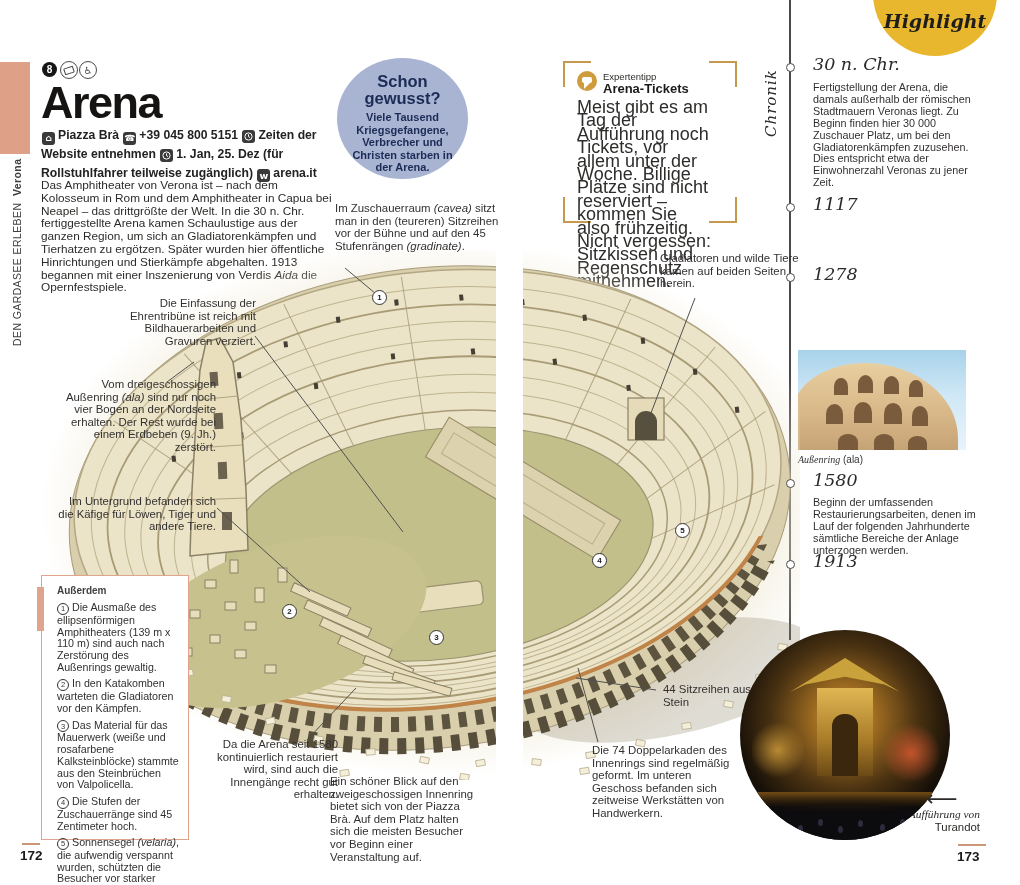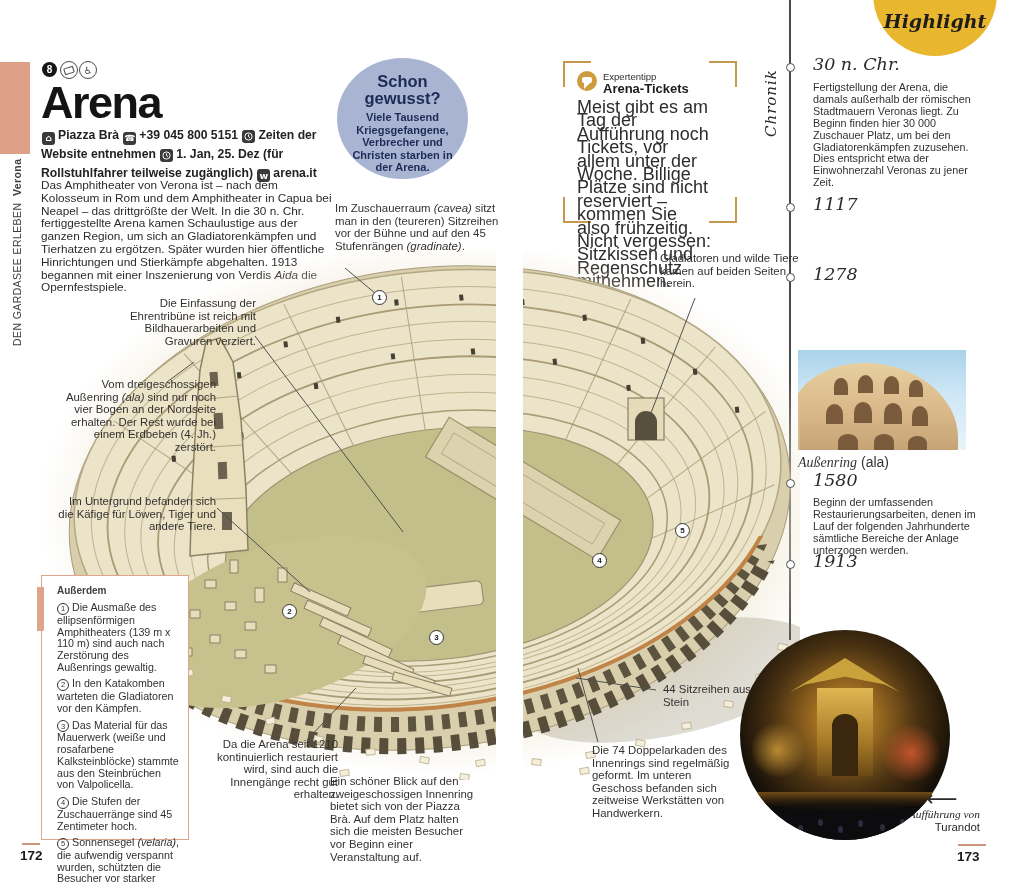--- a/index.html
+++ b/index.html
@@ -96,21 +96,21 @@
              color:#1e1d1b;margin-bottom:24px;}
   .node{width:7px;height:7px;border-radius:50%;background:#fff;border:1.5px solid #4a4a4a;z-index:3;}
   .tl-head{left:813px;font-family:"DejaVu Serif",serif;font-style:italic;font-size:17.5px;color:#2b2a28;}
   .tl-body{left:813px;width:172px;font-size:10.8px;line-height:11.9px;color:#333130;}
 
   
   .photo{left:798px;top:350px;width:168px;height:100px;overflow:hidden;background:linear-gradient(180deg,#a8d2ea 0%,#cfe8f6 45%,#e8f3fa 100%);}
   .photo .wall{position:absolute;left:-6px;right:8px;top:13px;bottom:-4px;border-radius:45% 58% 0 0/58% 85% 0 0;
         background:linear-gradient(180deg,#e8cfa0 0%,#d8b788 55%,#c3a172 100%);}
   .arch{position:absolute;background:#7a5c3c;border-radius:50% 50% 0 0;}
-  .photo-cap{left:798px;top:454px;font-size:14px;color:#333;}
+  .photo-cap{left:798px;top:454px;font-size:10px;color:#333;}
   .photo-cap .seg-i{font-family:"Liberation Serif",serif;}
 
   
   .turandot{left:740px;top:630px;width:210px;height:210px;border-radius:50%;overflow:hidden;z-index:3;
             background:radial-gradient(circle at 50% 42%,#d9a43c 0%,#9c6a20 20%,#4a3212 45%,#171008 68%,#0b0806 100%);}
   .pagoda-roof{position:absolute;left:50px;top:28px;width:110px;height:34px;background:#caa23c;
             clip-path:polygon(50% 0,100% 100%,86% 78%,50% 55%,14% 78%,0 100%);}
   .pagoda-body{position:absolute;left:77px;top:58px;width:56px;height:88px;
             background:linear-gradient(180deg,#e0b653 0%,#a87b28 60%,#6b4a16 100%);}
   .pagoda-door{position:absolute;left:92px;top:84px;width:26px;height:62px;background:#3a270e;border-radius:12px 12px 0 0;}
@@ -326,23 +326,23 @@
 
   <div class="abs marker" style="left:372px;top:290px;">1</div>
   <div class="abs marker" style="left:282px;top:604px;">2</div>
   <div class="abs marker" style="left:429px;top:630px;">3</div>
   <div class="abs marker" style="left:592px;top:553px;">4</div>
   <div class="abs marker" style="left:675px;top:523px;">5</div>
 
   <div class="abs ann a-zuschauer"><span>Im </span><span class="seg-b">Zuschauerraum</span><span> </span><span class="seg-i">(cavea)</span><span> sitzt man in den (teureren) Sitzreihen vor der Bühne und auf den 45 Stufenrängen </span><span class="seg-i">(gradinate)</span><span>.</span></div>
   <div class="abs ann a-gladiatoren"><span>Gladiatoren und wilde Tiere kamen auf beiden </span><span class="seg-b">Seiten</span><span> herein.</span></div>
   <div class="abs ann r a-ehren"><span>Die Einfassung der </span><span class="seg-b">Ehrentribüne</span><span> ist reich mit Bildhauerarbeiten und Gravuren verziert.</span></div>
-  <div class="abs ann r a-aussenring"><span>Vom dreigeschossigen </span><span class="seg-b">Außenring</span><span> </span><span class="seg-i">(ala)</span><span> sind nur noch vier Bogen an der Nordseite erhalten. Der Rest wurde bei einem Erdbeben (4. Jh.) zerstört.</span></div>
+  <div class="abs ann r a-aussenring"><span>Vom dreigeschossigen </span><span class="seg-b">Außenring</span><span> </span><span class="seg-i">(ala)</span><span> sind nur noch vier Bogen an der Nordseite erhalten. Der Rest wurde bei einem Erdbeben (9. Jh.) zerstört.</span></div>
   <div class="abs ann r a-untergrund"><span>Im </span><span class="seg-b">Untergrund</span><span> befanden sich die Käfige für Löwen, Tiger und andere Tiere.</span></div>
-  <div class="abs ann r a-dadie"><span>Da die Arena seit 1210 kontinuierlich restauriert wird, sind auch die </span><span class="seg-b">Innengänge</span><span> recht gut erhalten.</span></div>
+  <div class="abs ann r a-dadie"><span>Da die Arena seit 1580 kontinuierlich restauriert wird, sind auch die </span><span class="seg-b">Innengänge</span><span> recht gut erhalten.</span></div>
   <div class="abs ann a-piazza"><span>Ein schöner Blick auf den zweigeschossigen Innenring bietet sich von der </span><span class="seg-b">Piazza Brà</span><span>. Auf dem Platz halten sich die meisten Besucher vor Beginn einer Veranstaltung auf.</span></div>
   <div class="abs ann a-sitzreihen"><span class="seg-b">44 Sitzreihen</span><span> aus Stein</span></div>
   <div class="abs ann a-doppel"><span>Die </span><span class="seg-b">74 Doppelarkaden</span><span> des Innenrings sind regelmäßig geformt. Im unteren Geschoss befanden sich zeitweise Werkstätten von Handwerkern.</span></div>
 
   <div class="abs extras">
     <div class="extras-tab"></div>
     <h3>Außerdem</h3>
     <div class="item"><span class="numc">1</span><span><span class="seg-b">Die Ausmaße</span><span> des ellipsenförmigen Amphitheaters (139 m x 110 m) sind auch nach Zerstörung des Außenrings gewaltig.</span></span></div>
     <div class="item"><span class="numc">2</span><span><span class="seg-b">In den Katakomben</span><span> warteten die Gladiatoren vor den Kämpfen.</span></span></div>
     <div class="item"><span class="numc">3</span><span><span class="seg-b">Das Material</span><span> für das Mauerwerk (weiße und rosafarbene Kalksteinblöcke) stammte aus den Steinbrüchen von Valpolicella.</span></span></div>

